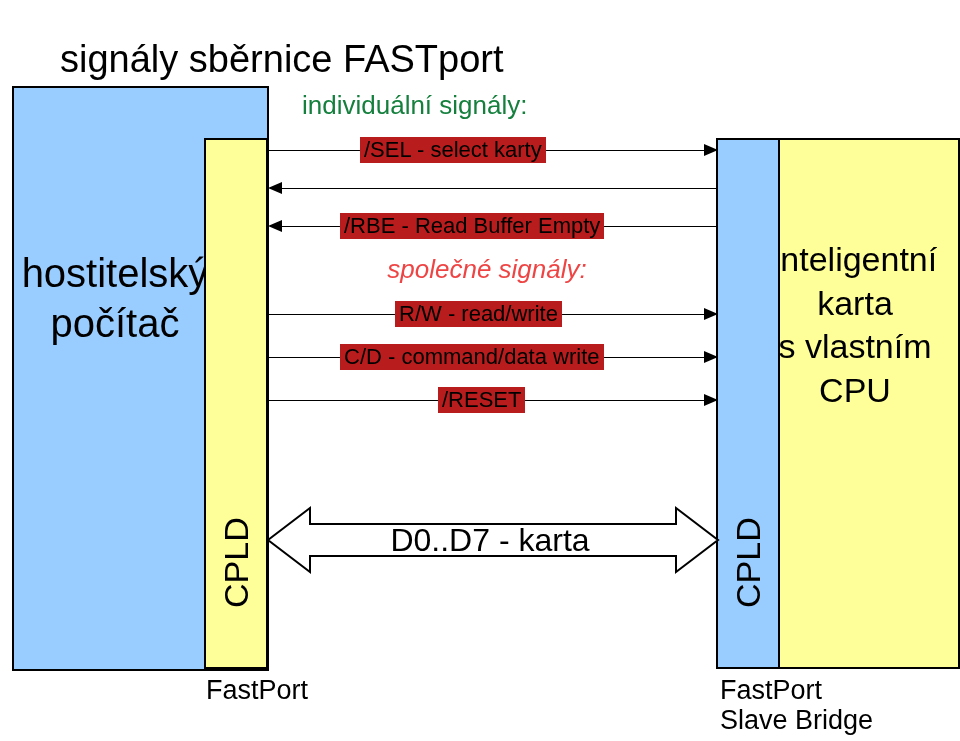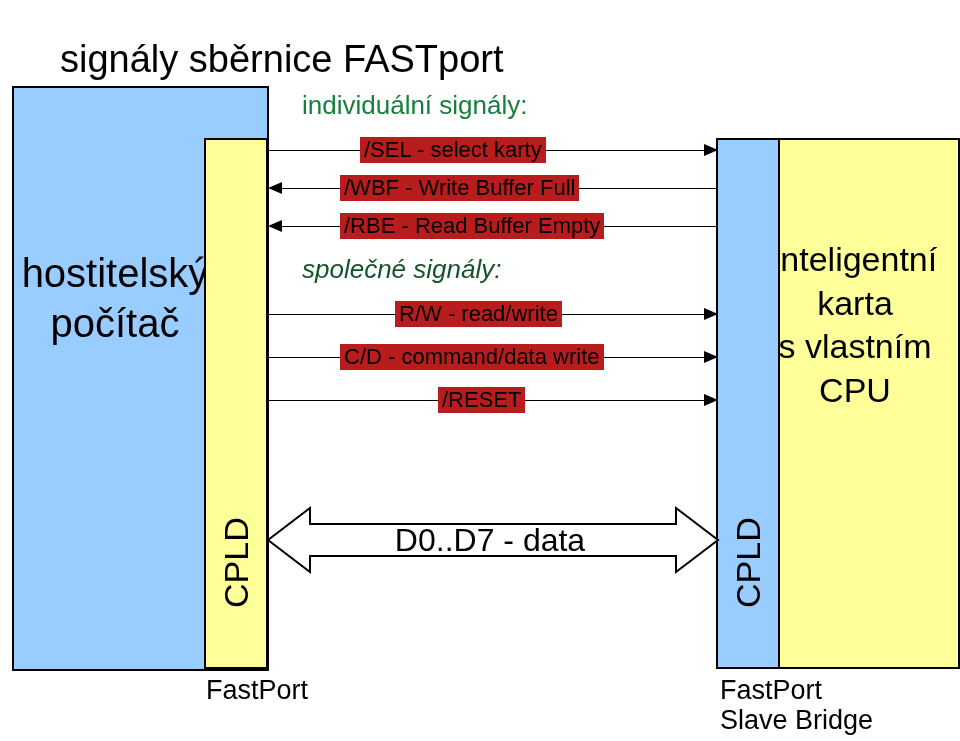--- a/index.html
+++ b/index.html
@@ -117,23 +117,24 @@
     width: 370px;
     text-align: left;
     font-size: 26px;
     color: #15803d;
   }
   .heading-com {
     position: absolute;
     left: 302px;
     top: 254px;
     width: 370px;
+    text-align: center;
     font-size: 26px;
     font-style: italic;
-    color: #14532d;
+    color: #ef4444;
   }
 
   
   .hline {
     position: absolute;
     height: 0;
     border-top: 1.5px solid #000;
   }
   
   .arrow-r {
@@ -211,21 +212,20 @@
 
   <div class="heading-ind">individuální signály:</div>
   <div class="heading-com">společné signály:</div>
 
   <div class="hline" style="left:268px; top:150px; width:436px;"></div>
   <div class="arrow-r" style="left:704px; top:144px;"></div>
   <div class="sig-label" style="left:360px; top:137px;">/SEL - select karty</div>
 
   <div class="hline" style="left:282px; top:188px; width:436px;"></div>
   <div class="arrow-l" style="left:268px; top:182px;"></div>
-  <div class="sig-label" style="left:340px; top:175px;">/WBF - Write Buffer Full</div>
 
   <div class="hline" style="left:282px; top:226px; width:436px;"></div>
   <div class="arrow-l" style="left:268px; top:220px;"></div>
   <div class="sig-label" style="left:340px; top:213px;">/RBE - Read Buffer Empty</div>
 
   <div class="hline" style="left:268px; top:314px; width:436px;"></div>
   <div class="arrow-r" style="left:704px; top:308px;"></div>
   <div class="sig-label" style="left:395px; top:301px;text-align:right;">R/W - read/write</div>
 
   <div class="hline" style="left:268px; top:357px; width:436px;"></div>
@@ -242,21 +242,21 @@
              L 310 524
              L 676 524
              L 676 508
              L 718 540
              L 676 572
              L 676 556
              L 310 556
              L 310 572
              Z" fill="#ffffff" stroke="#000" stroke-width="2"></path>
   </svg>
-  <div class="data-label">D0..D7 - data</div>
+  <div class="data-label">D0..D7 - karta</div>
 
   <div class="bridge-host">
     <span>FastPort</span><br>
   </div>
   <div class="bridge-slave">
     <span>FastPort</span><br>
     <span>Slave Bridge</span>
   </div>
 
 </div>

